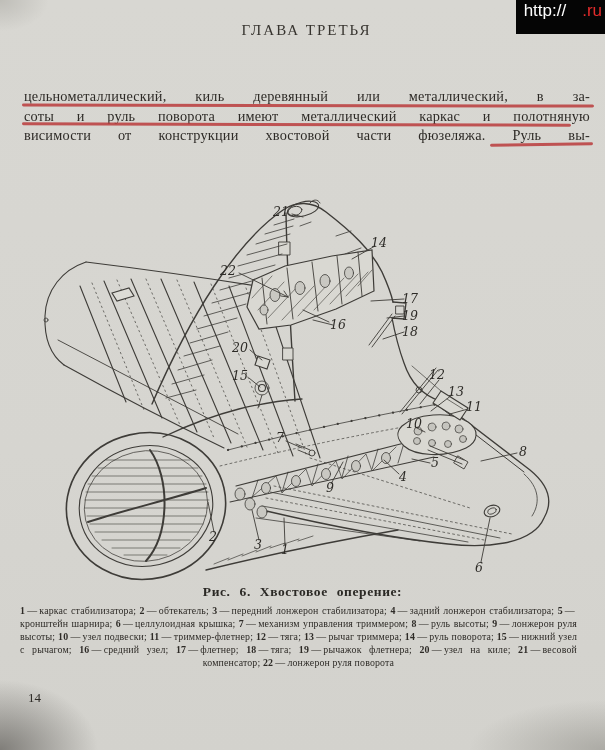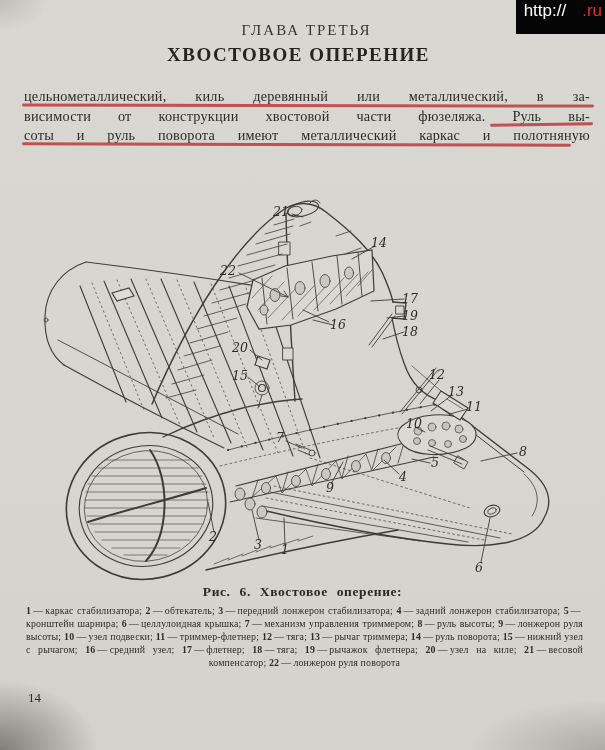--- a/index.html
+++ b/index.html
@@ -34,53 +34,52 @@
     letter-spacing:.2px;color:#2e2b27;}
   .bl-text.indent{padding-left:30px;}
   .bl-text.lastline{text-align-last:left;}
   .ul{position:absolute;height:3px;background:#bb4040;border-radius:2px;bottom:0;
     opacity:.88;}
   .ul .hook{position:absolute;right:-1px;top:0;width:3px;height:8px;background:inherit;border-radius:2px;}
   
   .fig{position:absolute;top:198px;left:0;width:605px;height:384px;}
   .caption{position:absolute;top:584px;left:0;width:605px;text-align:center;
     font-size:13.5px;font-weight:bold;letter-spacing:.6px;word-spacing:5px;color:#2b2925;}
-  .legend{position:absolute;top:604px;left:26px;width:557px;
+  .legend{position:absolute;top:604px;left:20px;width:557px;
     font-size:9.9px;line-height:13px;text-align:justify;text-align-last:center;
     color:#2e2b27;letter-spacing:.15px;}
   .legend b{font-weight:bold;}
   .pagenum{position:absolute;top:690px;left:28px;font-size:13px;color:#2e2b27;}
   svg text.co{font-family:"DejaVu Serif","Liberation Serif",serif;font-style:italic;
     font-size:12.5px;fill:#2d2b27;}
 </style>
 </head>
 <body>
 
 <div class="page">
 
   <div class="wm">
     <span>http://</span>
       <span class="tld" style="color: rgb(227, 43, 43); margin-left: 16px;">.ru</span>
   </div>
 
   <div class="chapter">ГЛАВА ТРЕТЬЯ</div>
-  <div class="title">ХВОСТОВОЕ ОПЕРЕНИЕ</div>
 
   <div class="para">
     <div class="bl">
       <span class="bl-text">цельнометаллический, киль деревянный или металлический, в за-</span>
       <i class="ul" style="left: -0.4%; width: 101%; transform: rotate(0.12deg); background: rgb(187, 64, 64);"></i>
     </div>
     <div class="bl">
+      <span class="bl-text">соты и руль поворота имеют металлический каркас и полотняную</span>
+      <i class="ul" style="left: -0.4%; width: 97%; transform: rotate(0.15deg); background: rgb(187, 64, 64);"></i>
+    </div>
+    <div class="bl">
       <span class="bl-text">висимости от конструкции хвостовой части фюзеляжа. Руль вы-</span>
       <i class="ul" style="left: 82.4%; width: 18.2%; transform: rotate(-0.9deg); background: rgb(187, 64, 64);"></i>
-    </div>
-    <div class="bl">
-      <span class="bl-text">соты и руль поворота имеют металлический каркас и полотняную</span>
-      <i class="ul" style="left: -0.4%; width: 97%; transform: rotate(0.15deg); background: rgb(187, 64, 64);"></i>
     </div>
   </div>
 
   <div class="fig">
     <svg id="fig-svg" width="605" height="384" viewBox="0 0 605 384">
       <g stroke="#3e3c38" fill="none" stroke-width="1.1" stroke-linecap="round">
 
         <path d="M 86,64 Q 200,78 318,98"></path>
         <path d="M 86,64 C 62,72 46,92 45,118 C 44,144 52,158 64,167"></path>
         <path d="M 64,167 Q 145,212 224,250"></path>

